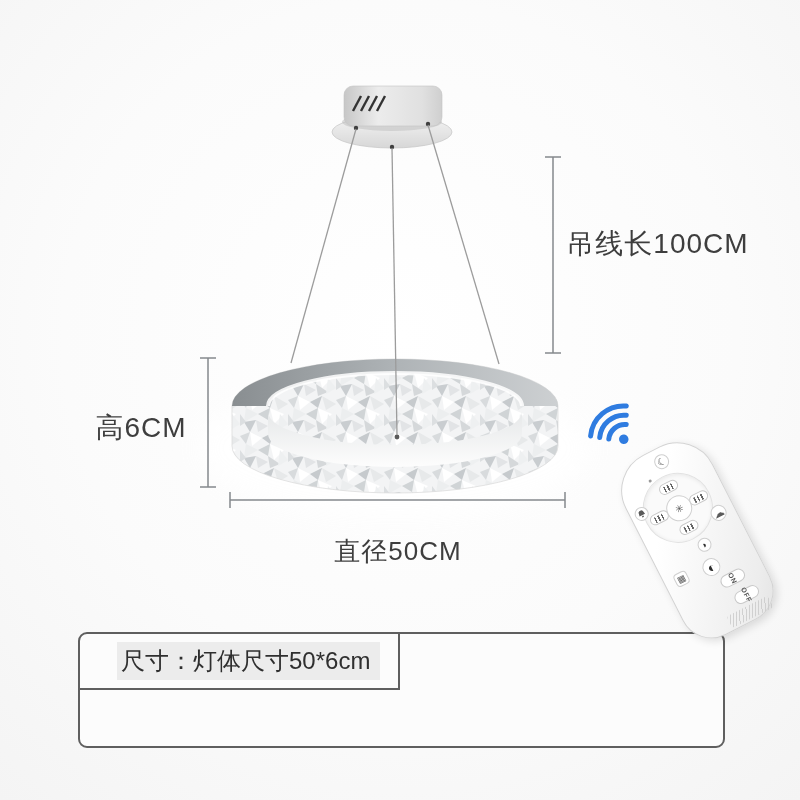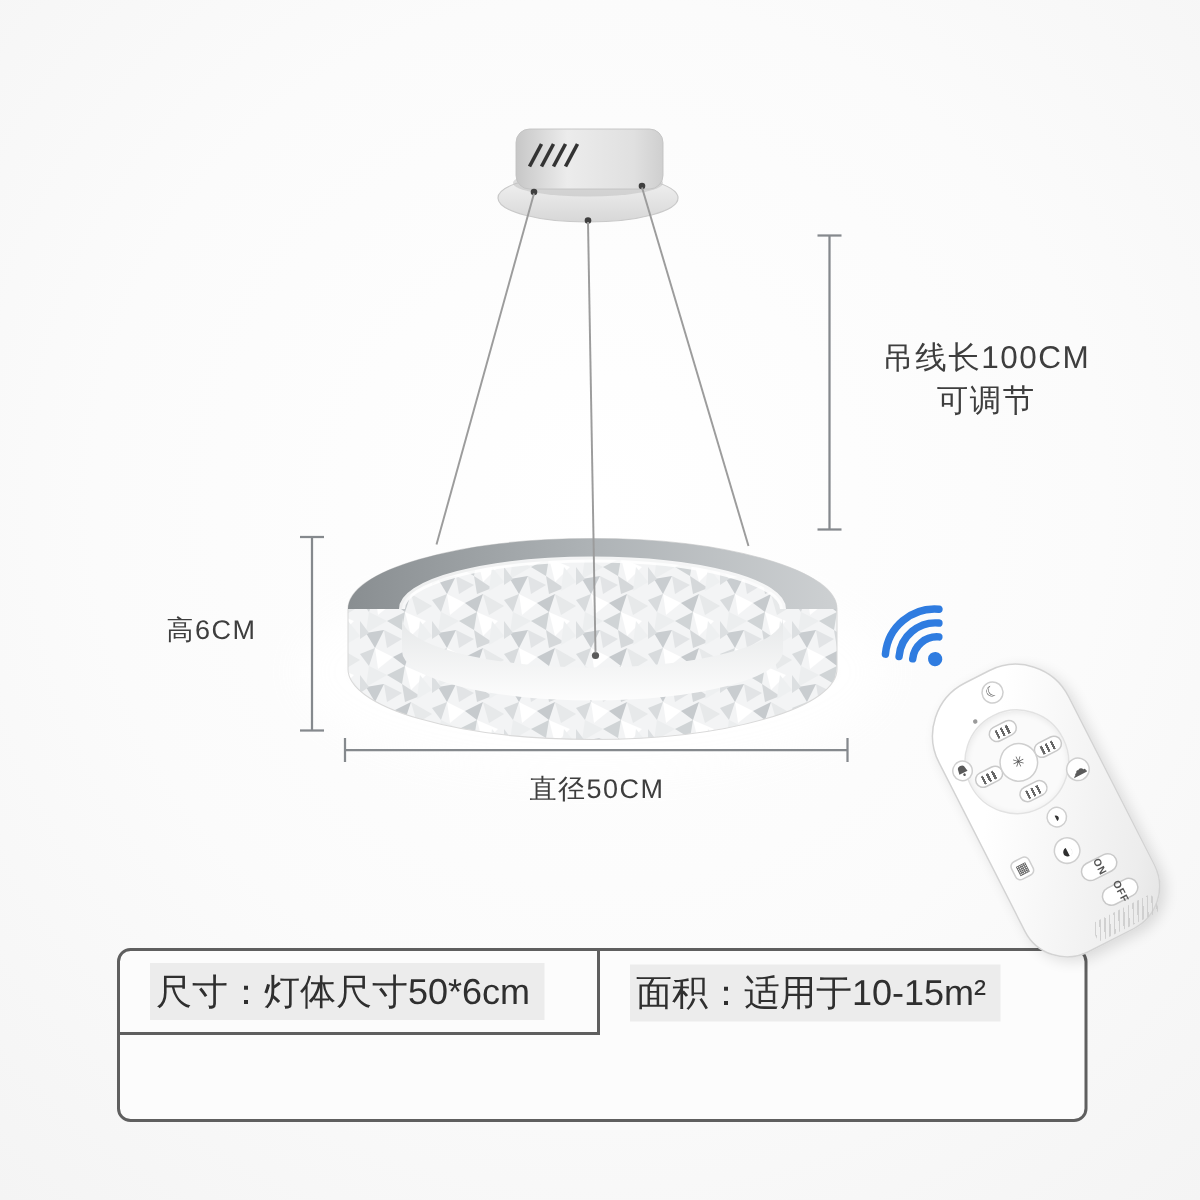--- a/index.html
+++ b/index.html
@@ -9,33 +9,33 @@
   }
   .stage{
     position:relative;width:800px;height:800px;margin:0 auto;
     background:radial-gradient(circle at 50% 42%, #ffffff 0%, #fbfbfb 55%, #f4f4f4 100%);
     overflow:hidden;
   }
   .scene-svg{position:absolute;left:0;top:0;z-index:1;}
   
   .dim-label{
     position:absolute;z-index:3;color:#3e3e3e;
-    font-size:18px;letter-spacing:1px;text-align:center;line-height:1.4;
-  }
-  .hang-label{left:555px;top:224px;width:205px;font-size:21px;}
+    font-size:28px;letter-spacing:1px;text-align:center;line-height:1.4;
+  }
+  .hang-label{left:555px;top:224px;width:205px;font-size:28px;}
   .height-label{left:82px;top:408px;width:118px;}
-  .diameter-label{left:298px;top:514px;width:200px;font-size:18px;}
+  .diameter-label{left:298px;top:533px;width:200px;font-size:26px;}
   
   .spec-table{
     position:absolute;left:78px;top:632px;width:643px;height:112px;z-index:3;
     border:2px solid #5f5f5f;border-radius:9px;background:#fcfcfc;
     display:grid;grid-template-columns:320px 1fr;grid-template-rows:1fr 1fr;
   }
   .spec-cell{
-    display:flex;align-items:center;padding-left:20px;
+    display:flex;align-items:center;padding-left:37px;
     font-size:24px;color:#2f2f2f;white-space:nowrap;
   }
   .spec-cell.c0{border-right:2px solid #5f5f5f;}
   .spec-cell.r0{border-bottom:2px solid #5f5f5f;}
   .spec-cell span{background:#ececec;padding:3px 10px 3px 4px;}
   
   .wifi{position:absolute;left:590px;top:402px;z-index:4;transform:rotate(-40deg);}
   
   .remote{
     position:absolute;left:647px;top:440px;width:96px;height:196px;z-index:4;
@@ -175,21 +175,20 @@
       <g>
         <line x1="230" y1="500" x2="565" y2="500"></line>
         <line x1="230" y1="492" x2="230" y2="508"></line>
         <line x1="565" y1="492" x2="565" y2="508"></line>
       </g>
     </g>
   </svg>
 
   <div class="dim-label hang-label">
     <div>吊线长100CM</div>
-    <div>可调节</div>
   </div>
   <div class="dim-label height-label">高6CM</div>
   <div class="dim-label diameter-label">直径50CM</div>
 
   <div class="wifi">
     <svg width="52" height="52" viewBox="0 0 48 48">
       <g fill="none" stroke="#2f7ce0" stroke-width="4.6" stroke-linecap="round">
         <path d="M13.5,28 a15,15 0 0 1 21,0"></path>
         <path d="M8,21.5 a22.5,22.5 0 0 1 32,0"></path>
         <path d="M2.5,15 a30.5,30.5 0 0 1 43,0"></path>
@@ -232,18 +231,15 @@
     <div class="rc-onoff rc-off">
       <i>OFF</i>
     </div>
     <div class="rc-grille"></div>
   </div>
 
   <div class="spec-table">
     <div class="spec-cell c0 r0">
       <span>尺寸：灯体尺寸50*6cm</span>
     </div>
-    <div class="spec-cell">
-      <span>面积：适用于10-15m²</span>
-    </div>
   </div>
 
 </div>
 
 </body></html>

